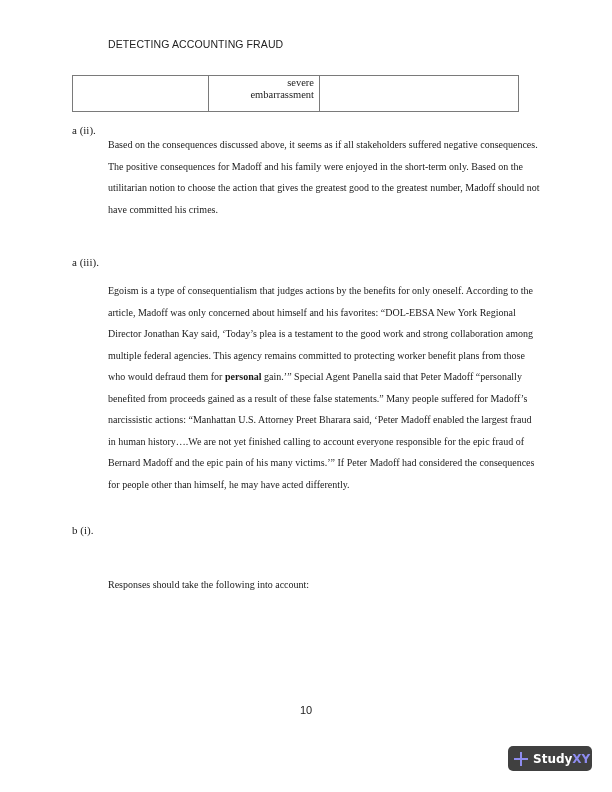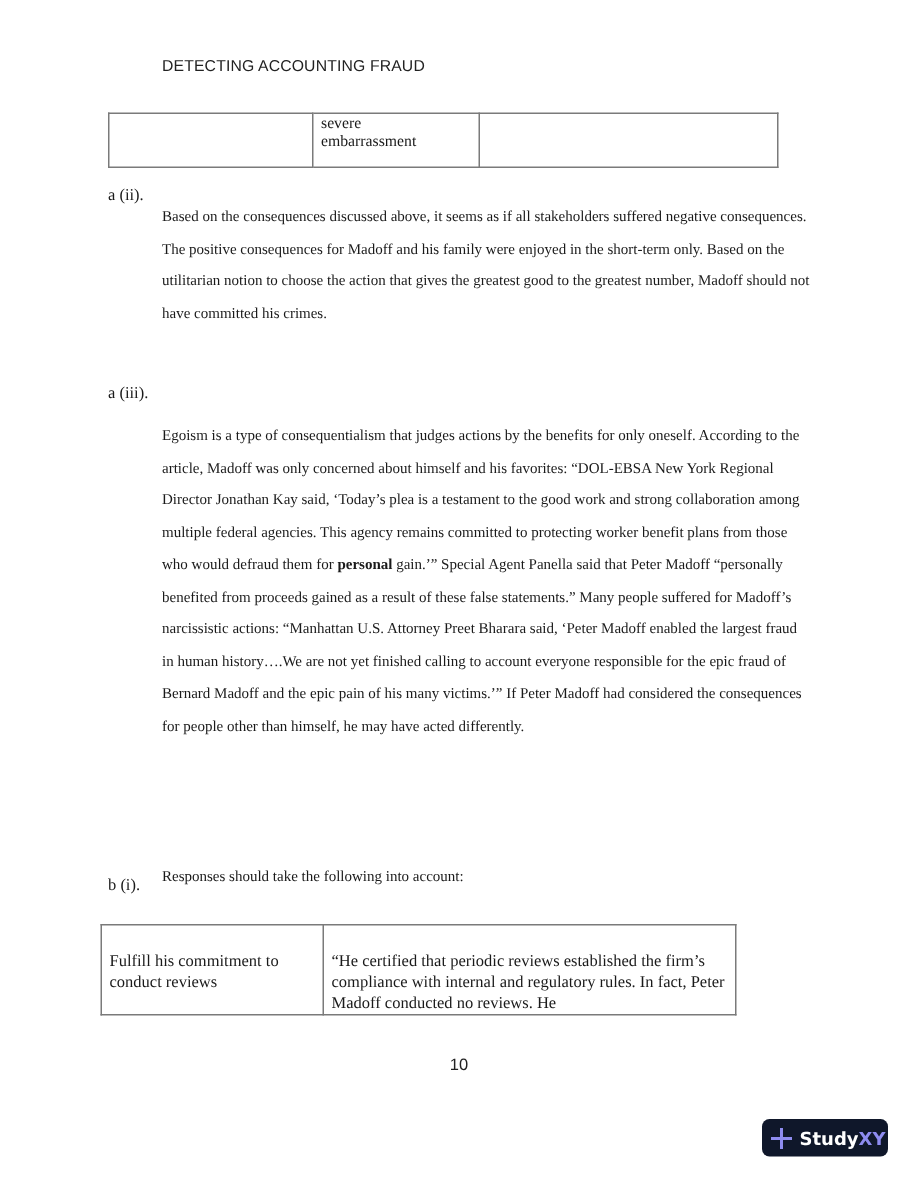--- a/index.html
+++ b/index.html
@@ -6,21 +6,21 @@
     html, body { width: 612px; height: 792px; background: #ffffff; overflow: hidden; }
     body { position: relative; font-family: "Liberation Serif", serif; color: #1a1a1a; }
 
     .running-head {
       position: absolute; left: 72px; top: 38px;
       font-family: "Liberation Sans", "DejaVu Sans", sans-serif;
       font-size: 10.5px; letter-spacing: 0.1px; color: #222; margin-left: 36px;
     }
 
     table { border-collapse: collapse; position: absolute; }
-    td, th { border: 1px solid #7a7a7a; vertical-align: top; text-align: left; font-weight: normal; }
+    td, th { border: 1px solid #7a7a7a; vertical-align: top; text-align: right; font-weight: normal; }
 
     .top-table { left: 72px; top: 75px; width: 447px; }
     .top-table td { height: 36px; font-size: 10.5px; line-height: 12px; padding: 1px 5px; }
     .top-table .c1 { width: 136px; }
     .top-table .c2 { width: 111px; }
 
     .label { position: absolute; left: 72px; font-size: 11px; }
     .para {
       position: absolute; left: 108px; width: 432px;
       font-size: 10px; line-height: 21.5px; color: #1a1a1a;
@@ -32,21 +32,21 @@
     .duty-table td { font-size: 11px; line-height: 14px; padding: 17px 5px 0 5px; height: 57px; }
     .duty-table .c1 { width: 148px; }
 
     .page-number {
       position: absolute; left: 0; width: 612px; top: 704px; text-align: center;
       font-family: "Liberation Sans", "DejaVu Sans", sans-serif; font-size: 11px; color: #222;
     }
 
     .badge {
       position: absolute; left: 508px; top: 746px; width: 84px; height: 25px;
-      background: #0f172a; border-radius: 5px;
+      background: #404040; border-radius: 5px;
       display: flex; align-items: center; padding-left: 6px; gap: 5px;
       font-family: "DejaVu Sans", sans-serif; font-weight: bold; font-size: 12px; color: #ffffff;
     }
     .badge .plus { width: 14px; height: 14px; position: relative; }
     .badge .plus::before, .badge .plus::after {
       content: ""; position: absolute; background: #8e8cf0;
     }
     .badge .plus::before { left: 6px; top: 0; width: 2px; height: 14px; }
     .badge .plus::after { left: 0; top: 6px; width: 14px; height: 2px; }
     .badge .xy { color: #8e8cf0; }
@@ -68,29 +68,25 @@
   </tr>
 </tbody>
   </table>
 
 <div class="label" style="top:124px;">a (ii).</div>
 <p class="para" style="top:134px;">Based on the consequences discussed above, it seems as if all stakeholders suffered negative consequences.  The positive consequences for Madoff and his family were enjoyed in the short-term only.  Based on the utilitarian notion to choose the action that gives the greatest good to the greatest number, Madoff should not have committed his crimes.</p>
 
 <div class="label" style="top:256px;">a (iii).</div>
 <p class="para" style="top:280px;"><span>Egoism is a type of consequentialism that judges actions by the benefits for only oneself. According to the article, Madoff was only concerned about himself and his favorites: “DOL-EBSA New York Regional Director Jonathan Kay said, ‘Today’s plea is a testament to the good work and strong collaboration among multiple federal agencies. This agency remains committed to protecting worker benefit plans from those who would defraud them for </span><b>personal</b><span> gain.’” Special Agent Panella said that Peter Madoff “personally benefited from proceeds gained as a result of these false statements.”  Many people suffered for Madoff’s narcissistic actions: “Manhattan U.S. Attorney Preet Bharara said, ‘Peter Madoff enabled the largest fraud in human history….We are not yet finished calling to account everyone responsible for the epic fraud of Bernard Madoff and the epic pain of his many victims.’” If Peter Madoff had considered the consequences for people other than himself, he may have acted differently.</span></p>
 
-<div class="label" style="top:584px;">b (i).</div>
+<div class="label" style="top:524px;">b (i).</div>
 <p class="para" style="top:574px;">Responses should take the following into account:</p>
 
 <table class="duty-table">
   <tbody>
-  <tr>
-    <td class="c1">Fulfill his commitment to conduct reviews</td>
-    <td>“He certified that periodic reviews established the firm’s compliance with internal and regulatory rules. In fact, Peter Madoff conducted no reviews. He</td>
-  </tr>
 </tbody>
   </table>
 
 <div class="page-number">10</div>
 
 <div class="badge">
   <span class="plus"></span>
   <span><span>Study</span><span class="xy">XY</span></span>
 </div>
 

